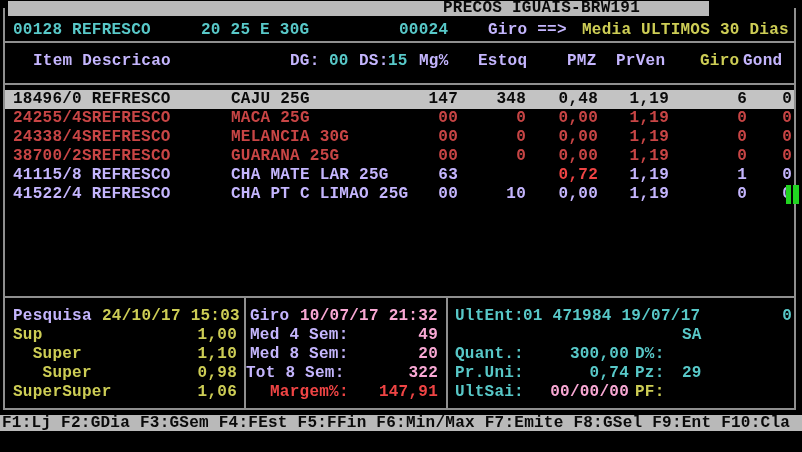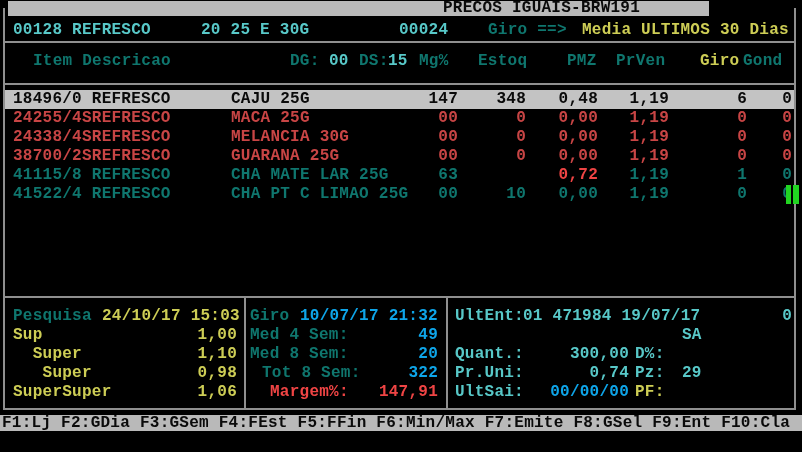--- a/index.html
+++ b/index.html
@@ -10,25 +10,25 @@
   }
   .t{position:absolute;white-space:pre;line-height:19px;height:19px;}
   .t15{line-height:15px;height:15px;}
   .row{position:absolute;left:0;width:802px;height:19px;}
   .num{position:absolute;white-space:pre;line-height:19px;height:19px;width:80px;text-align:right;}
   .line{position:absolute;background:#8f8f8f;}
   .bar{position:absolute;background:#b9b9b9;}
   .hl{position:absolute;background:#c3c3c3;}
   .blk{position:absolute;background:#21d421;}
   .c-black{color:#0a0a0a}
-  .c-white{color:#0f766e}
+  .c-white{color:#c4b5fd}
   .c-cyan{color:#58c8c8}
   .c-yellow{color:#cdcd55}
   .c-red{color:#c84545}
-  .c-green{color:#0ea5e9}
+  .c-green{color:#f9a8d4}
   .c-magenta{color:#ef4444}
 </style>
 </head>
 <body>
 
 <div class="screen">
 
   <div class="line" style="left:3px;top:8px;width:2px;height:402px"></div>
   <div class="line" style="left:794px;top:8px;width:2px;height:402px"></div>
   <div class="line" style="left:3px;top:41px;width:793px;height:2px"></div>
@@ -147,21 +147,21 @@
     <span class="num c-yellow" style="left:152px;top:85px">1,06</span>
   </div>
 
   <div style="position:absolute;left:246px;top:298px;width:200px;height:110px">
     <span class="t c-white" style="left:4px;top:9px">Giro</span>
     <span class="t c-green" style="left:54px;top:9px">10/07/17 21:32</span>
     <span class="t c-white" style="left:4px;top:28px">Med 4 Sem:</span>
     <span class="num c-green" style="left:112px;top:28px">49</span>
     <span class="t c-white" style="left:4px;top:47px">Med 8 Sem:</span>
     <span class="num c-green" style="left:112px;top:47px">20</span>
-    <span class="t c-white" style="left:16px;top:66px">Tot 8 Sem:</span>
+    <span class="t c-white" style="left:0;top:66px">Tot 8 Sem:</span>
     <span class="num c-green" style="left:112px;top:66px">322</span>
     <span class="t c-magenta" style="left:24px;top:85px">Margem%:</span>
     <span class="num c-magenta" style="left:112px;top:85px">147,91</span>
   </div>
 
   <div style="position:absolute;left:448px;top:298px;width:346px;height:110px">
     <span class="t c-cyan" style="left:7px;top:9px">UltEnt:</span>
     <span class="t c-cyan" style="left:75px;top:9px">01 471984 19/07/17</span>
     <span class="num c-cyan" style="left:264px;top:9px">0</span>
     <span class="t c-cyan" style="left:234px;top:28px">SA</span>

